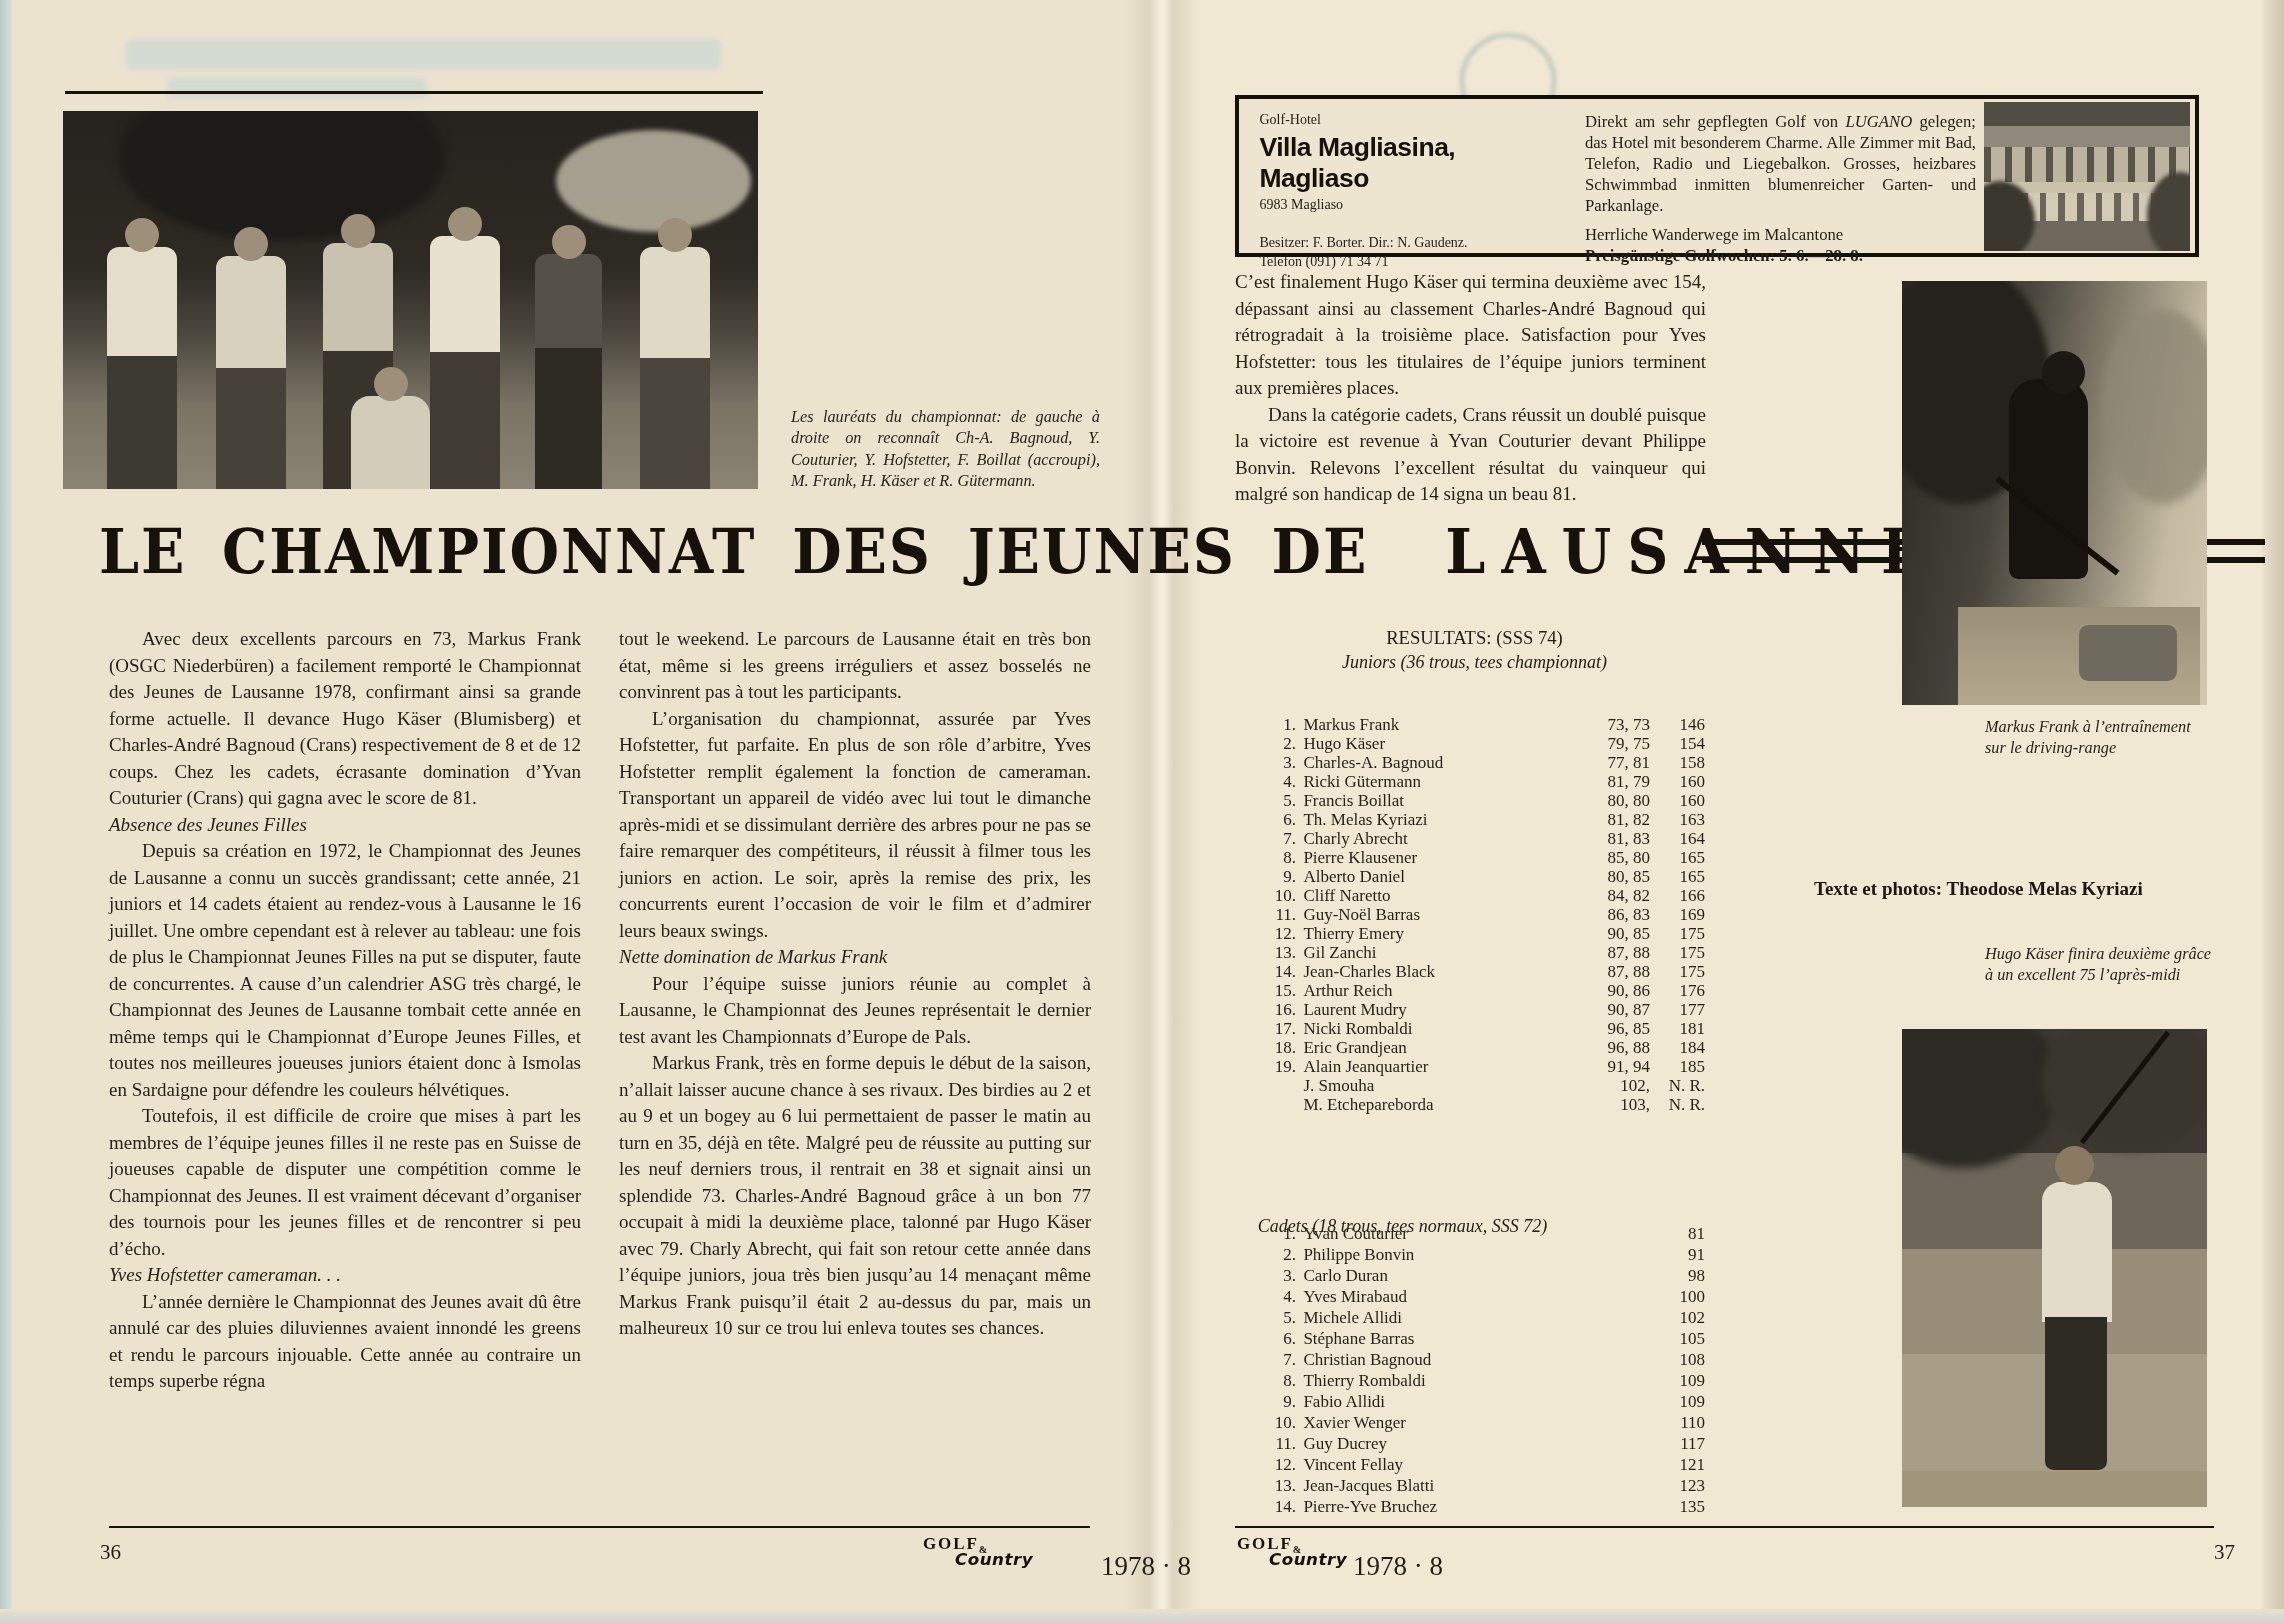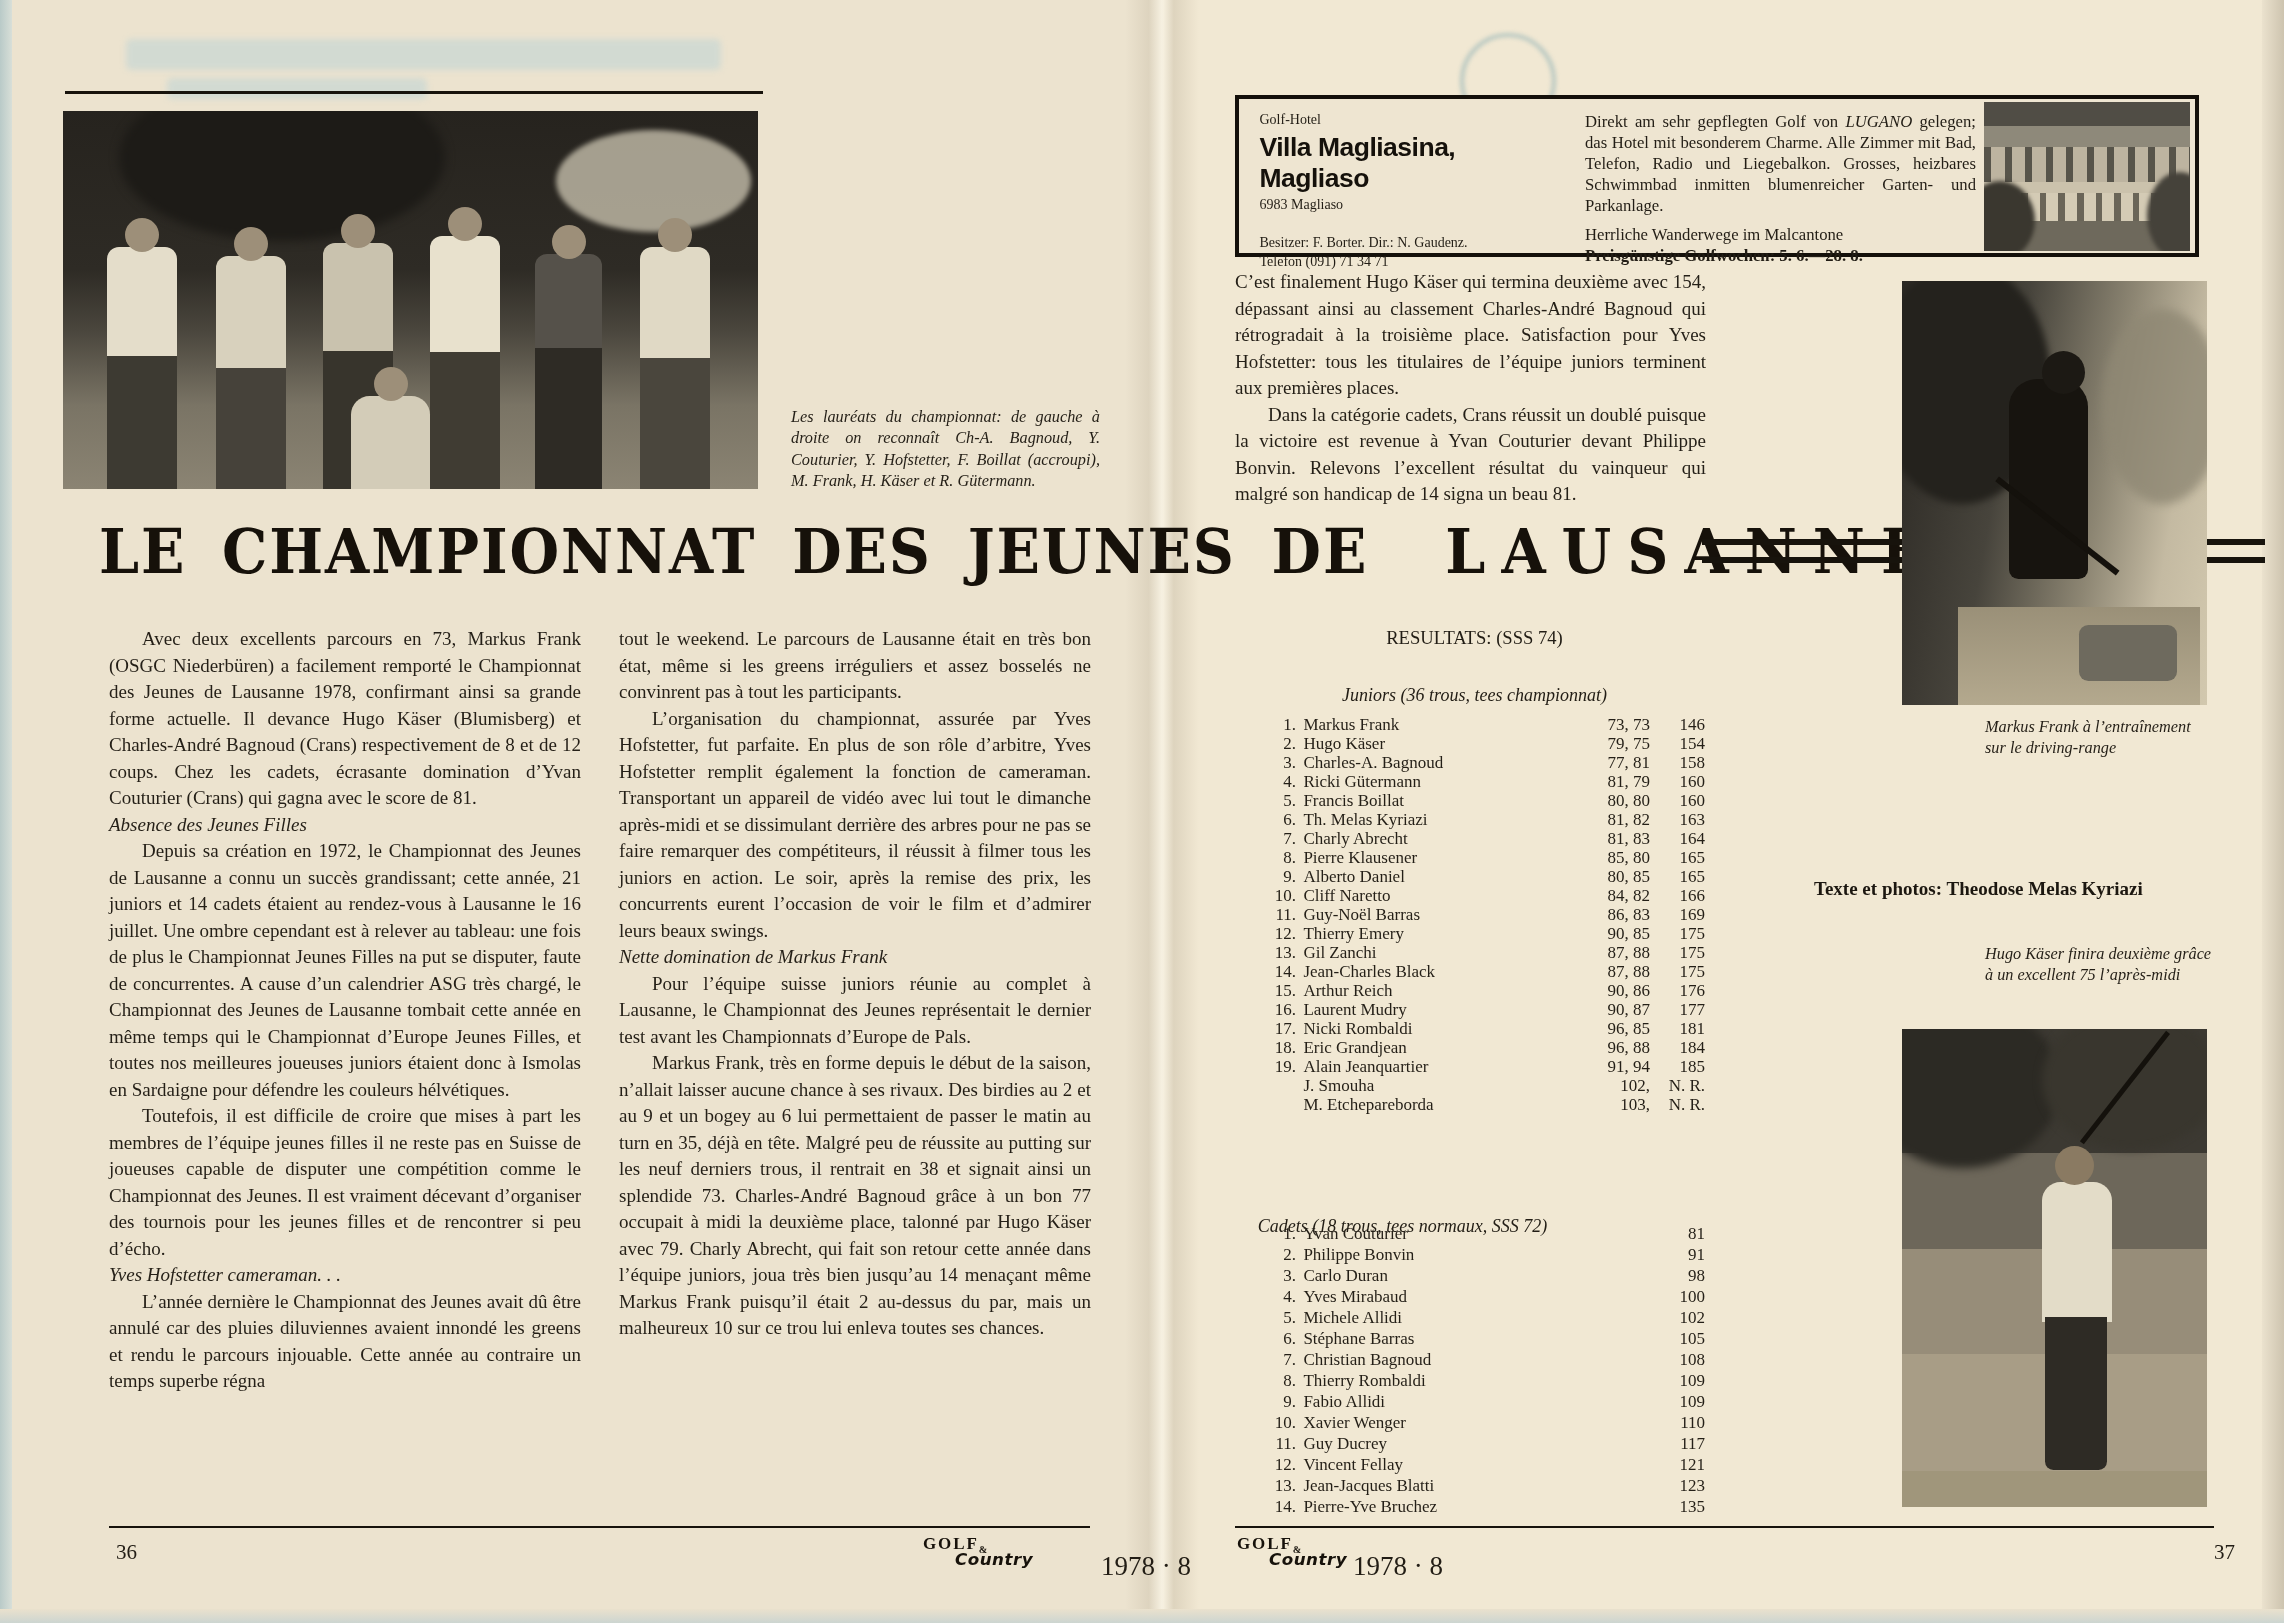--- a/index.html
+++ b/index.html
@@ -116,21 +116,21 @@
 
   <div class="abs col" style="left:619px;top:626px;width:472px;">
     <p>tout le weekend. Le parcours de Lausanne était en très bon état, même si les greens irréguliers et assez bosselés ne convinrent pas à tout les participants.</p>
     <p class="ind">L’organisation du championnat, assurée par Yves Hofstetter, fut parfaite. En plus de son rôle d’arbitre, Yves Hofstetter remplit également la fonction de cameraman. Transportant un appareil de vidéo avec lui tout le dimanche après-midi et se dissimulant derrière des arbres pour ne pas se faire remarquer des compétiteurs, il réussit à filmer tous les juniors en action. Le soir, après la remise des prix, les concurrents eurent l’occasion de voir le film et d’admirer leurs beaux swings.</p>
     <p class="subhead">Nette domination de Markus Frank</p>
     <p class="ind">Pour l’équipe suisse juniors réunie au complet à Lausanne, le Championnat des Jeunes représentait le dernier test avant les Championnats d’Europe de Pals.</p>
     <p class="ind">Markus Frank, très en forme depuis le début de la saison, n’allait laisser aucune chance à ses rivaux. Des birdies au 2 et au 9 et un bogey au 6 lui permettaient de passer le matin au turn en 35, déjà en tête. Malgré peu de réussite au putting sur les neuf derniers trous, il rentrait en 38 et signait ainsi un splendide 73. Charles-André Bagnoud grâce à un bon 77 occupait à midi la deuxième place, talonné par Hugo Käser avec 79. Charly Abrecht, qui fait son retour cette année dans l’équipe juniors, joua très bien jusqu’au 14 menaçant même Markus Frank puisqu’il était 2 au-dessus du par, mais un malheureux 10 sur ce trou lui enleva toutes ses chances.</p>
   </div>
 
   <div class="abs rule" style="left:109px;top:1526px;width:981px;height:2.3px;"></div>
-  <div class="abs pgnum" style="left:116px;top:1540px;">36</div>
+  <div class="abs pgnum" style="left:100px;top:1540px;">36</div>
   <div class="abs logo" style="left:923px;top:1534px;">
     <span class="g">GOLF</span><span class="amp">&amp;</span>
     <span class="c">Country</span>
   </div>
   <div class="abs issue" style="left:1101px;top:1538px;">1978 · 8</div>
 
   <div class="abs adbox" style="left:1235px;top:95px;width:956px;height:154px;">
     <div class="abs" style="left:20.5px;top:13px;width:298px;">
       <div class="ad-small">Golf-Hotel</div>
       <div class="ad-name" style="margin-top:3.7px;">Villa Magliasina, Magliaso</div>
@@ -150,21 +150,21 @@
       <div class="blob" style="left:163px;top:70px;width:65px;height:88px;background:#45423a;filter:blur(1.9px);"></div>
     </div>
   </div>
 
   <div class="abs col" style="left:1235px;top:269px;width:471px;">
     <p>C’est finalement Hugo Käser qui termina deuxième avec 154, dépassant ainsi au classement Charles-André Bagnoud qui rétrogradait à la troisième place. Satisfaction pour Yves Hofstetter: tous les titulaires de l’équipe juniors terminent aux premières places.</p>
     <p class="ind">Dans la catégorie cadets, Crans réussit un doublé puisque la victoire est revenue à Yvan Couturier devant Philippe Bonvin. Relevons l’excellent résultat du vainqueur qui malgré son handicap de 14 signa un beau 81.</p>
   </div>
 
   <div class="abs res-title" style="left:1256px;top:627px;width:437px;">RESULTATS: (SSS 74)</div>
-  <div class="abs res-sub" style="left:1256px;top:685px;width:437px;">Juniors (36 trous, tees championnat)</div>
+  <div class="abs res-sub" style="left:1256px;top:652px;width:437px;">Juniors (36 trous, tees championnat)</div>
 
   <div class="abs res-table" style="left:1266px;top:715px;width:439px;">
 
       <div class="res-row">
         <span class="rk">1.</span>
         <span class="nm">Markus Frank</span>
         <span class="sc">73, 73</span>
         <span class="tt">146</span>
       </div>
 

